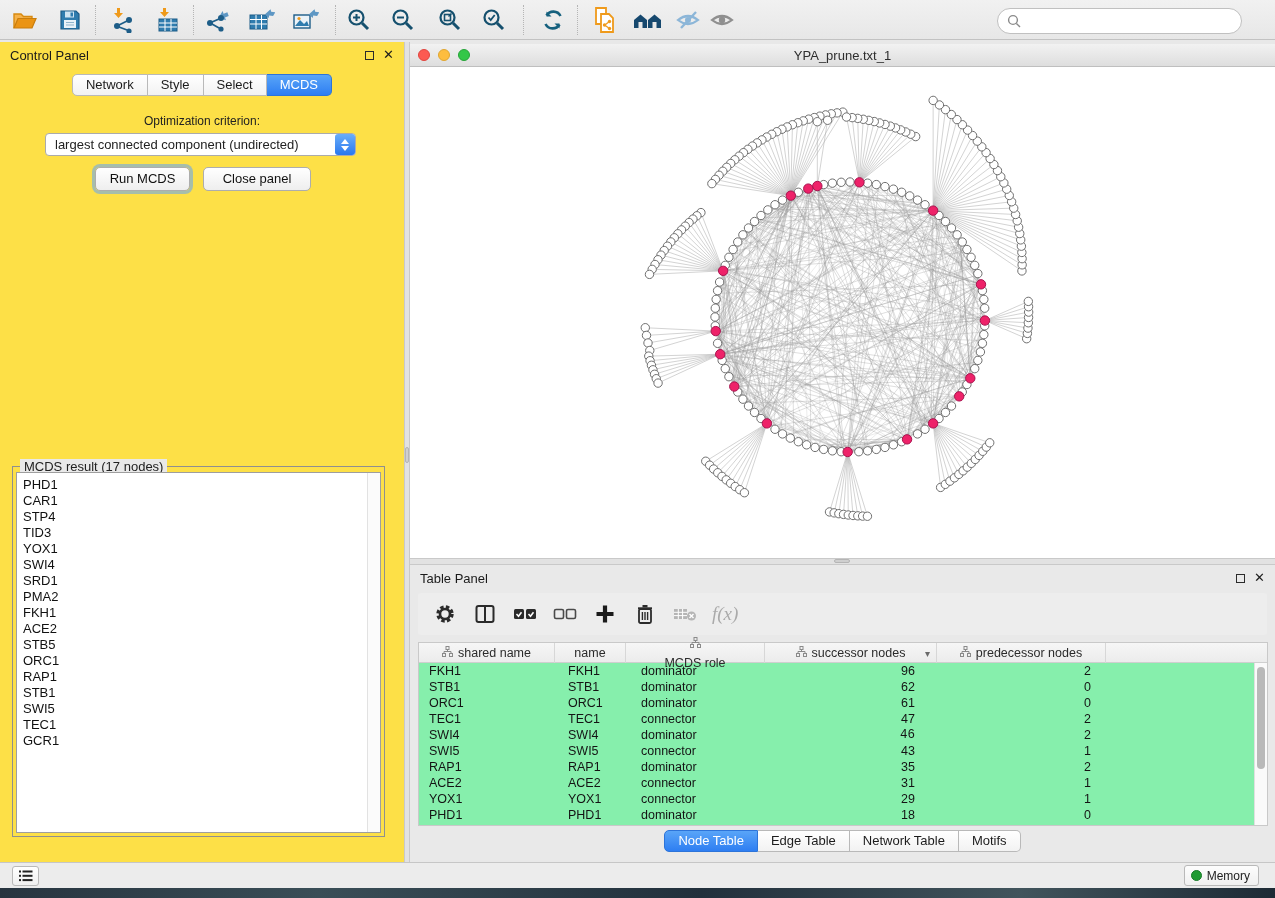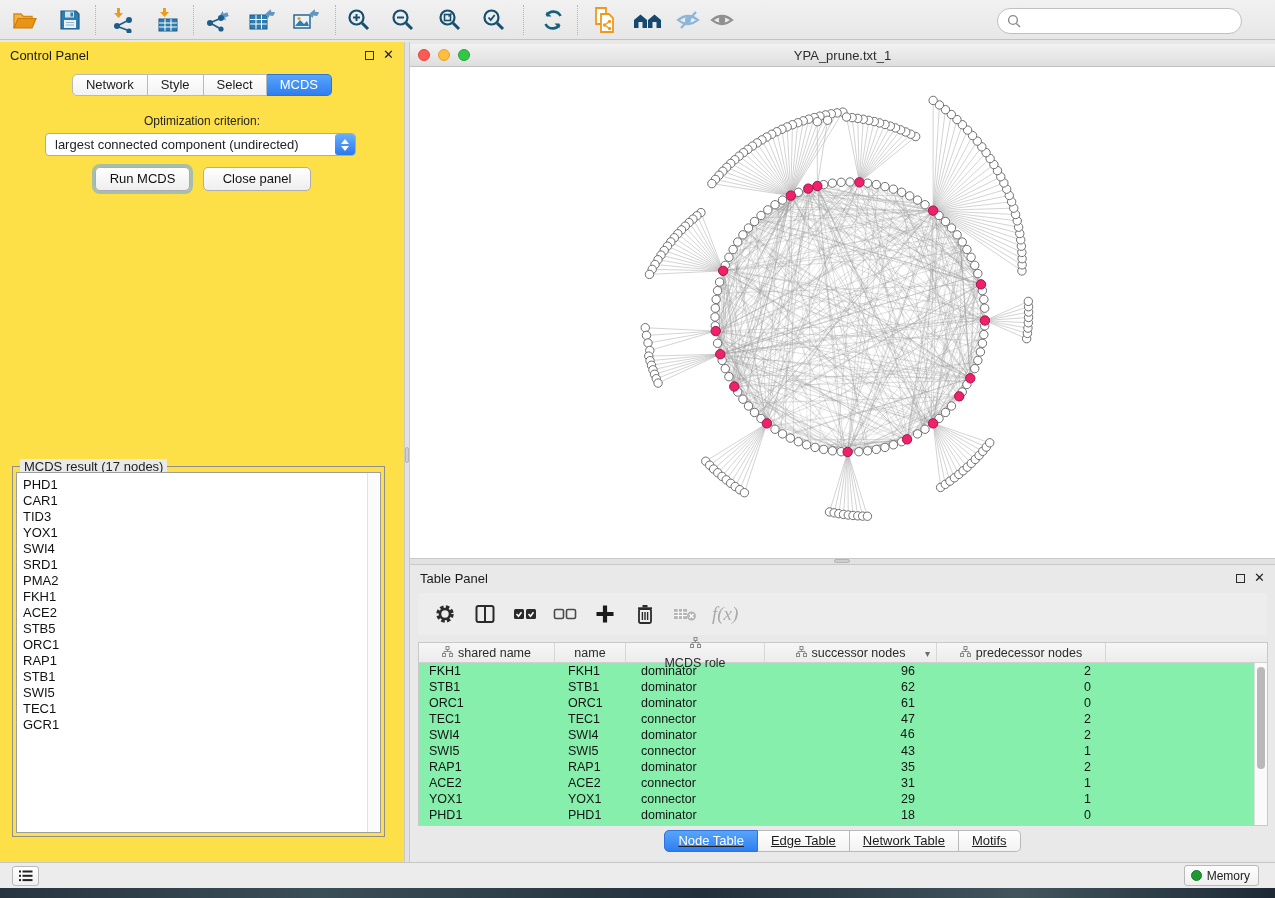--- a/index.html
+++ b/index.html
@@ -91,21 +91,21 @@
     border-bottom:1px solid #cfcfcf; display:flex; }
   .th { height:20px; border-right:1px solid #d7d7d7; display:flex; align-items:center; justify-content:center;
     gap:5px; font-size:12.5px; color:#2b2b2b; position:relative; }
   .th .sortchev { font-size:10px; color:#6a6a6a; position:absolute; right:6px; }
   #tbody { position:absolute; left:0; top:20px; right:13px; bottom:0; }
   .tr { display:flex; height:16px; line-height:16px; font-size:12.5px; color:#141414; }
   .td { overflow:hidden; white-space:nowrap; }
   #tscroll { position:absolute; right:0; top:20px; width:13px; bottom:0; background:#fafafa; border-left:1px solid #e0e0e0; }
   #tscroll .thumb { position:absolute; left:2px; top:4px; width:8px; height:102px; background:#b9b9b9; border-radius:4px; }
 
-  #tp-tabs { position:absolute; left:0; top:265px; width:865px; display:flex; justify-content:center;text-decoration:underline; }
+  #tp-tabs { position:absolute; left:0; top:265px; width:865px; display:flex; justify-content:center; }
 
   
   #statusbar { left:0; top:862px; width:1275px; height:26px; background:#ececec; border-top:1px solid #c6c6c6; }
   #list-btn { position:absolute; left:12px; top:3px; width:27px; height:20px; background:linear-gradient(#fff,#f0f0f0);
     border:1px solid #b9b9b9; border-radius:3px; display:flex; align-items:center; justify-content:center; }
   #memory-btn { position:absolute; right:16px; top:2px; height:21px; padding:0 8px 0 6px; background:linear-gradient(#fdfdfd,#f0f0f0);
     border:1px solid #b9b9b9; border-radius:3px; display:flex; align-items:center; gap:5px; font-size:12px; color:#222; }
   #memory-dot { width:11px; height:11px; border-radius:50%; background:#1f9a32; border:1px solid #177a27; }
 </style>
 </head>
@@ -287,20 +287,21 @@
     </div>
     <div id="run-btn" class="push-btn">Run MCDS</div>
     <div id="closepanel-btn" class="push-btn">Close panel</div>
 
     <div id="result-box">
       <span id="result-legend">MCDS result (17 nodes)</span>
       <div id="result-list">
         <div id="result-items">
             <div class="result-item">PHD1</div>
             <div class="result-item">CAR1</div>
+            <div class="result-item">STP4</div>
             <div class="result-item">TID3</div>
             <div class="result-item">YOX1</div>
             <div class="result-item">SWI4</div>
             <div class="result-item">SRD1</div>
             <div class="result-item">PMA2</div>
             <div class="result-item">FKH1</div>
             <div class="result-item">ACE2</div>
             <div class="result-item">STB5</div>
             <div class="result-item">ORC1</div>
             <div class="result-item">RAP1</div>

